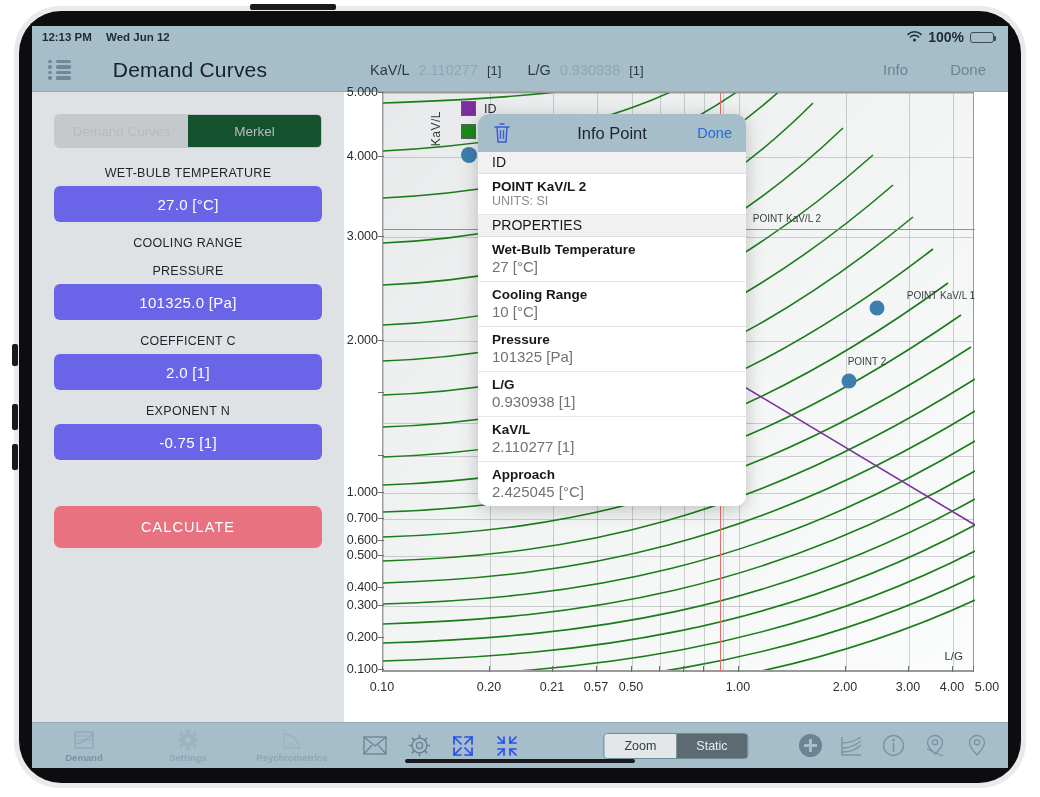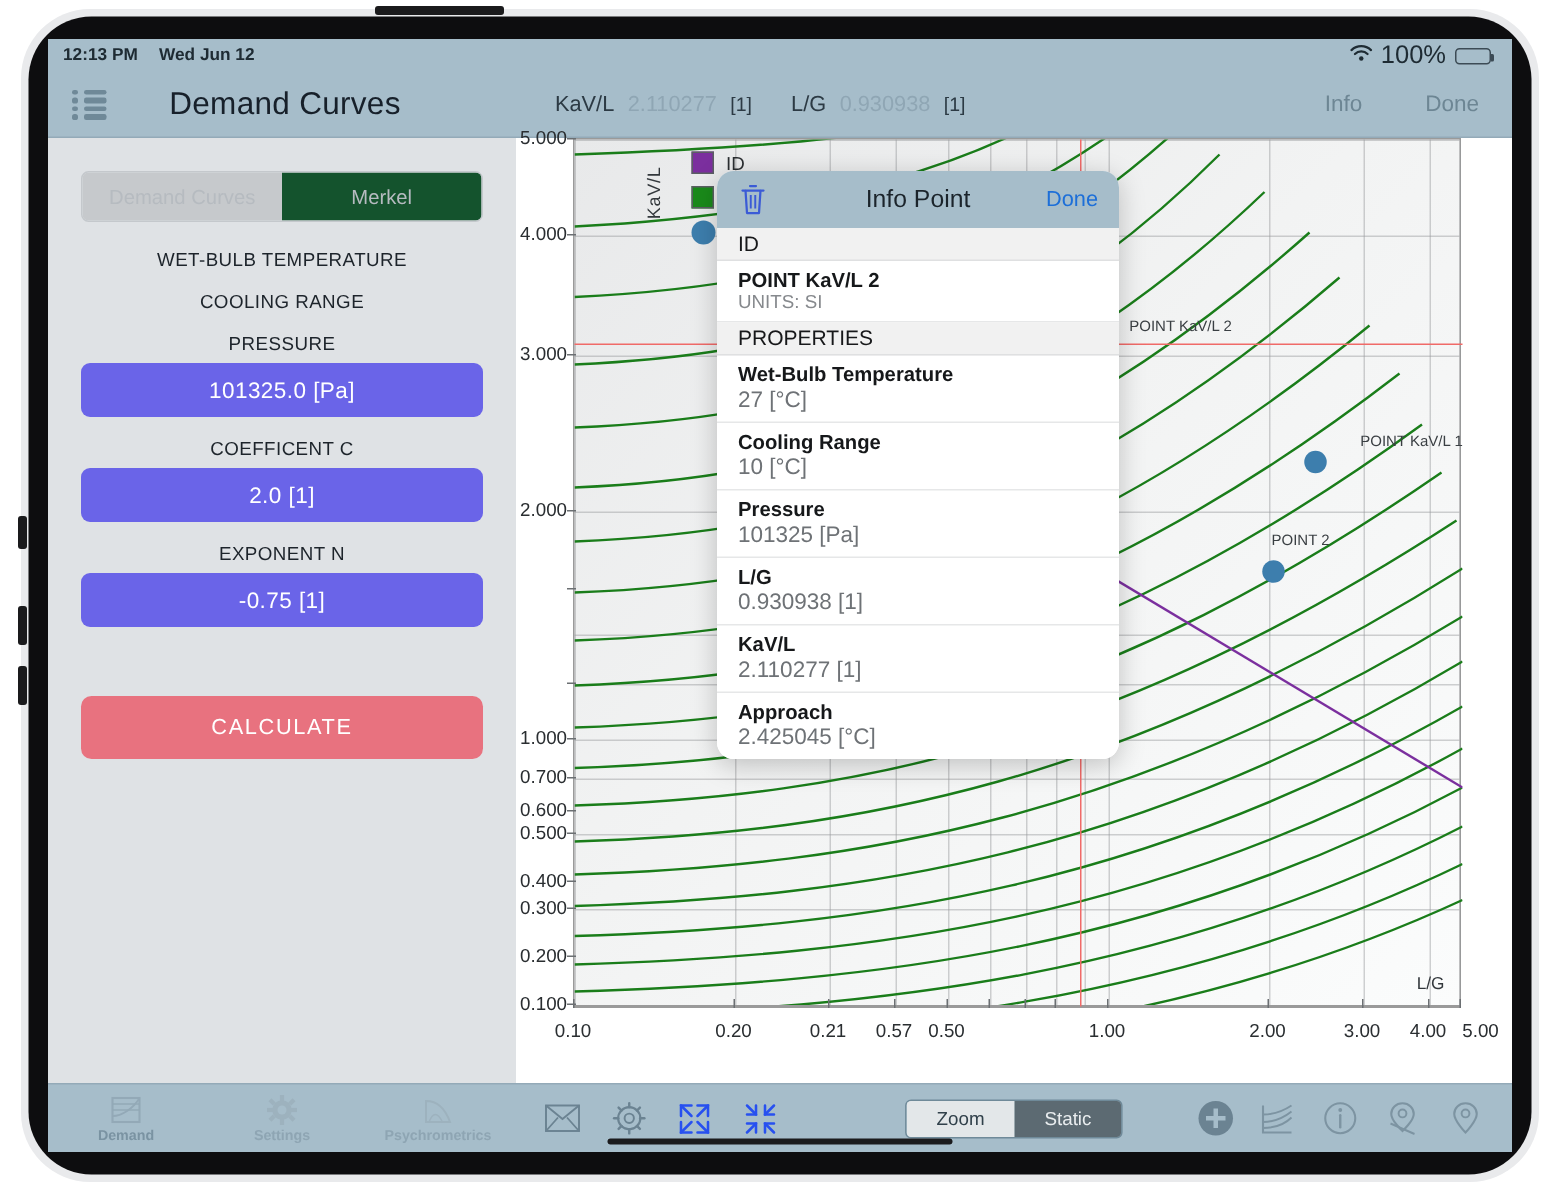--- a/index.html
+++ b/index.html
@@ -46,21 +46,21 @@
   .statusbar {
     position: absolute; left: 0; top: 0; width: 976px; height: 22px;
     background: #a6bdca; color: #1e2b33;
     font-size: 11.5px; display: flex; align-items: center;
   }
   .sb-time { position: absolute; left: 10px; font-weight: bold; }
   .sb-date { position: absolute; left: 74px; font-weight: bold; }
   .sb-right {
     position: absolute; right: 14px; display: flex; align-items: center; gap: 6px;
   }
-  .sb-pct { font-weight: normal; font-size: 17px; }
+  .sb-pct { font-weight: bold; font-size: 14px; }
   .batt {
     width: 24px; height: 11px; border: 1.2px solid #3c4b55;
     border-radius: 3px; padding: 1px; position: relative;
   }
   .batt::after {
     content: ""; position: absolute; right: -3px; top: 3px;
     width: 2px; height: 5px; background: #3c4b55; border-radius: 0 1px 1px 0;
   }
   .batt-fill { width: 100%; height: 100%; background: #1e2b33; border-radius: 1px; }
 
@@ -341,20 +341,21 @@
         <div class="sidebar-title">Demand Curves</div>
       </div>
 
       <div class="sidebar-body">
         <div class="segmented">
           <div class="seg active">Demand Curves</div>
           <div class="seg inactive">Merkel</div>
         </div>
 
         <div class="field-label">WET-BULB TEMPERATURE</div>
+        <div class="field-value">27.0  [°C]</div>
 
         <div class="field-label">COOLING RANGE</div>
 
         <div class="field-label">PRESSURE</div>
         <div class="field-value">101325.0  [Pa]</div>
 
         <div class="field-label">COEFFICENT C</div>
         <div class="field-value">2.0  [1]</div>
 
         <div class="field-label">EXPONENT N</div>

